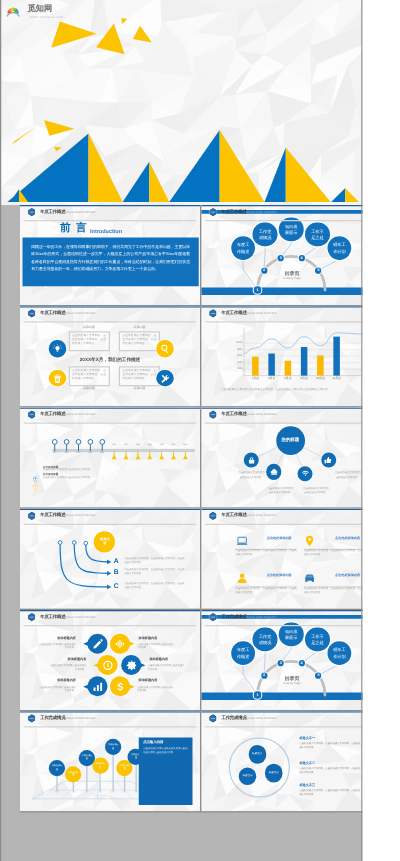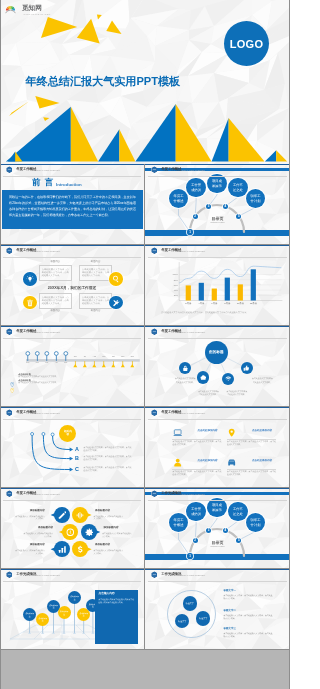--- a/index.html
+++ b/index.html
@@ -7,21 +7,21 @@
 body{background:#fff;font-family:"Liberation Sans",sans-serif;overflow:hidden}
 .page{position:relative;width:290px;height:689px;background:#b5b5b5;overflow:hidden}
 .poly{position:absolute;left:0;top:0;width:100%;height:100%;display:block}
 .hero{position:absolute;left:0;top:0;width:290px;height:164px;overflow:hidden;background:#f3f3f3}
 .hero-year{position:absolute;left:32px;top:35.5px;font-size:45px;font-weight:bold;color:#0a6cb5;letter-spacing:-1.4px;line-height:1}
 .hero-sub{position:absolute;left:25.5px;top:76.3px;font-size:11.1px;font-weight:bold;color:#0a6cb5;line-height:11px}
 .hero-logo{position:absolute;left:224px;top:21px;width:45px;height:45px;border-radius:50%;background:#0d6fb8;color:#fff;font-size:11px;font-weight:bold;display:flex;align-items:center;justify-content:center;letter-spacing:.3px}
 .wm{position:absolute;left:4.5px;top:4px;display:flex;align-items:flex-start}
 .wm-txt{font-size:6.6px;font-weight:bold;color:#6b6c6e;margin-left:6px;line-height:1;margin-top:1.3px}
 .wm-tag{position:absolute;left:23.5px;top:12.6px;font-size:2.1px;color:#b0b0b0;letter-spacing:.42px}
-.grid{position:absolute;left:0;top:164px;width:290px}
+.grid{position:absolute;left:16px;top:164px;width:290px}
 .row{position:relative;height:81px}
 .sep{position:absolute;left:0;top:80px;width:290px;height:1px;background:#8d8d8d}
 .card{position:absolute;top:0;width:144px;height:80px;overflow:hidden;background:#f4f4f4}
 .card.l{left:0}
 .card.r{left:145px;width:145px}
 .vsep{position:absolute;left:144px;top:0;width:1px;height:80px;background:#8d8d8d;z-index:5}
 .edge{position:absolute;top:0;width:1px;height:689px;background:#8d8d8d;z-index:9}
 .shead-bar{position:absolute;left:0;top:0;width:100%;height:1.3px;background:#1d5e9e}
 .shex{position:absolute;left:5.6px;top:2.3px;width:6.9px;height:7.4px}
 .stitle{position:absolute;left:16.2px;top:3.9px;font-size:3.5px;font-weight:bold;color:#3a3a3a;line-height:1;white-space:nowrap;letter-spacing:-.15px}
@@ -329,22 +329,20 @@
           <path d="M 1.52 4.30 A 4.60 4.60 0 0 1 3.20 2.62 L 4.65 5.13 A 1.70 1.70 0 0 0 4.03 5.75 Z" fill="#f08a26"></path>
           <path d="M 3.20 2.62 A 4.60 4.60 0 0 1 5.50 2.00 L 5.50 4.90 A 1.70 1.70 0 0 0 4.65 5.13 Z" fill="#f5c518"></path>
           <path d="M 5.50 2.00 A 4.60 4.60 0 0 1 7.80 2.62 L 6.35 5.13 A 1.70 1.70 0 0 0 5.50 4.90 Z" fill="#8cc63f"></path>
           <path d="M 7.80 2.62 A 4.60 4.60 0 0 1 9.48 4.30 L 6.97 5.75 A 1.70 1.70 0 0 0 6.35 5.13 Z" fill="#2aa96b"></path>
           <path d="M 9.48 4.30 A 4.60 4.60 0 0 1 10.10 6.60 L 7.20 6.60 A 1.70 1.70 0 0 0 6.97 5.75 Z" fill="#2b9ad6"></path>
           <path d="M 0.5 9.2 A 5.6 5.6 0 0 1 10.5 9.2" fill="none" stroke="#a0a0a0" stroke-width="0.9"></path>
         </svg>
         <span class="wm-txt">觅知网</span>
       </div>
       <div class="wm-tag">WWW.51MISHU.COM</div>
-      <div class="hero-sub">年终总结汇报大气实用PPT模板</div>
-      <div class="hero-logo">LOGO</div>
     </div>
     <div class="grid">
       <div class="row">
         <div class="card l">
           <svg class="poly" viewBox="0 0 144 80" preserveAspectRatio="none">
             <polygon points="2,1 23,1 -9,20" fill="#f7f7f7"></polygon>
             <polygon points="23,1 13,10 -9,20" fill="#fcfcfc"></polygon>
             <polygon points="23,1 41,-4 13,10" fill="#f7f7f7"></polygon>
             <polygon points="41,-4 44,18 13,10" fill="#efefef"></polygon>
             <polygon points="41,-4 51,-4 44,18" fill="#f8f8f8"></polygon>

